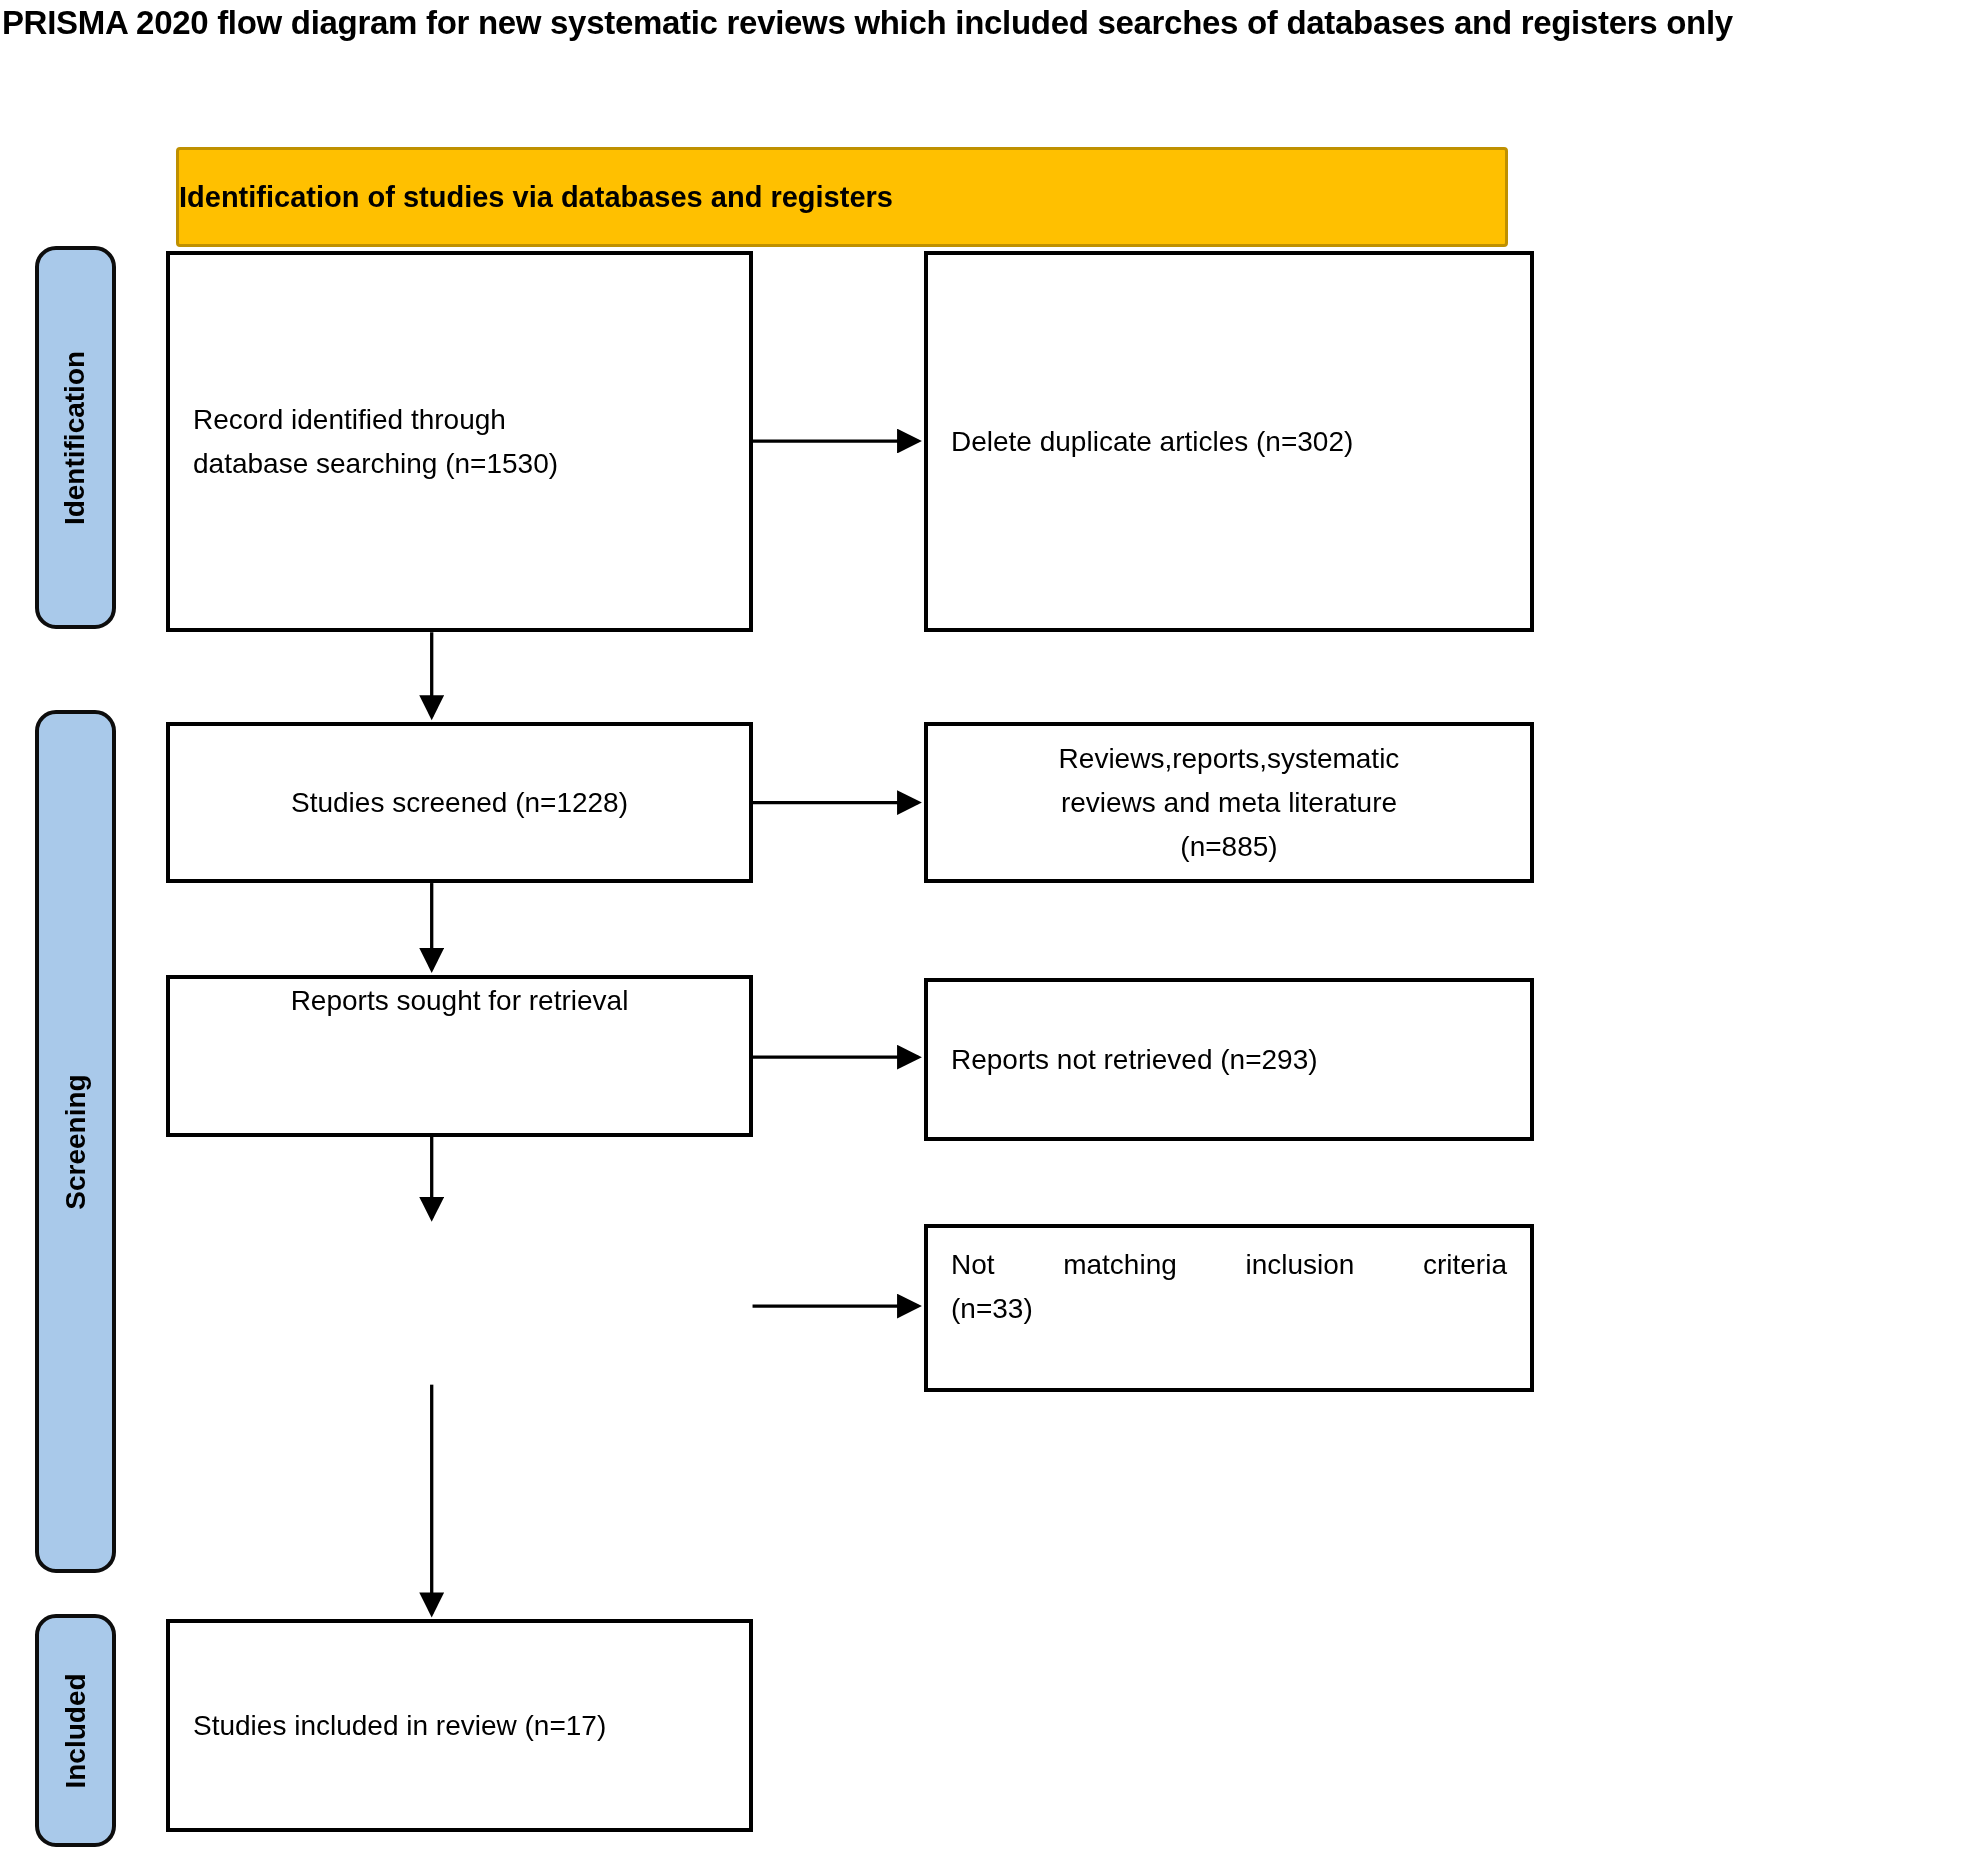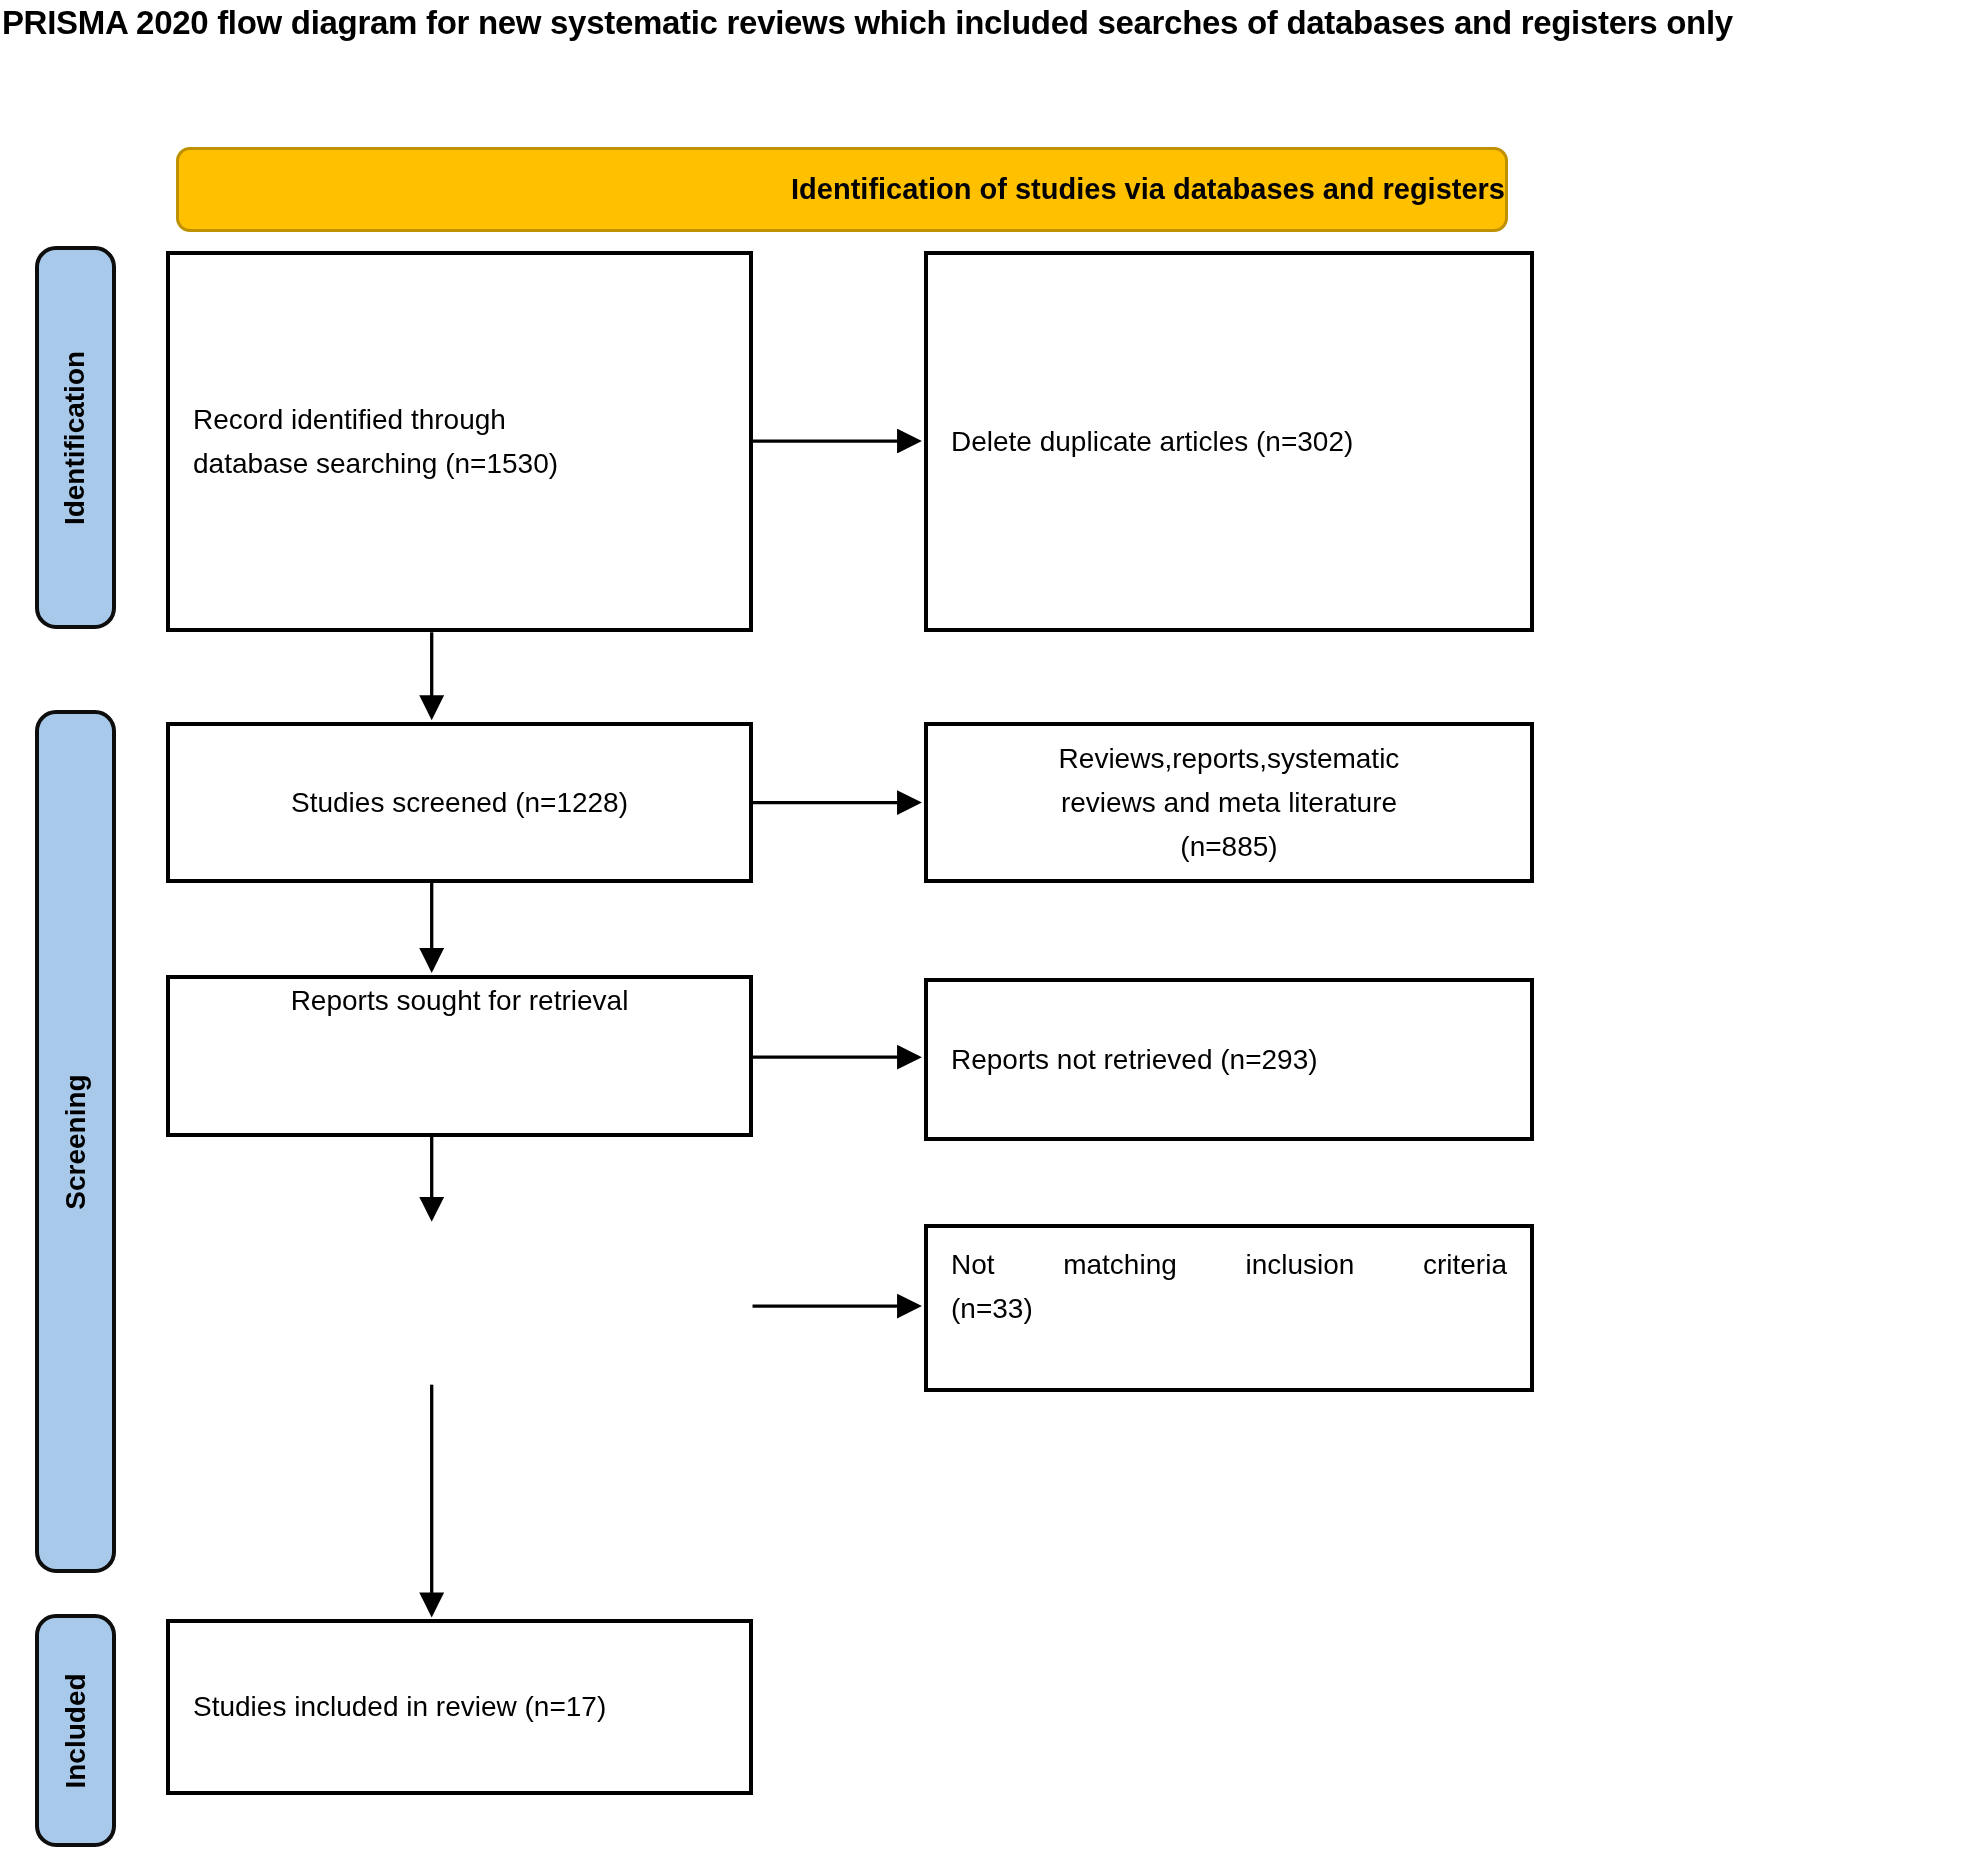--- a/index.html
+++ b/index.html
@@ -21,26 +21,26 @@
     letter-spacing: -0.3px;
     white-space: nowrap;
     text-align: right;
   }
   .arrows { position: absolute; left: 0; top: 0; }
   .arrow { stroke: var(--arrow, #000); stroke-width: 3.5; }
 
   .banner {
     position: absolute;
     left: 176px; top: 147px;
-    width: 1332px; height: 85px;
+    width: 1332px; height: 100px;
     box-sizing: border-box;
     background: var(--banner-bg, #FFC000);
     border: 3.8px solid var(--banner-border, #BF9000);
-    border-radius: 14px;
-    display: flex; align-items: center; justify-content: flex-end;
+    border-radius: 4px;
+    display: flex; align-items: center; justify-content: flex-start;
     font-size: 29px; font-weight: bold;
   }
 
   .stage {
     position: absolute;
     left: 35px; width: 81px;
     box-sizing: border-box;
     background: var(--stage-bg, #A9C9EA);
     border: 4.7px solid var(--stage-border, #0d0d0d);
     border-radius: 21px;
@@ -72,21 +72,21 @@
   .align-top { justify-content: flex-start; }
 
   .box-records    { top: 251px;  height: 381px; }
   .box-duplicates { top: 251px;  height: 381px; }
   .box-screened   { top: 722px;  height: 161px; }
   .box-reviews    { top: 722px;  height: 161px; }
   .box-sought     { top: 975px; height: 162px; }
   .box-notretr    { top: 978px; height: 163px; }
   .box-assessed   { top: 1224px; height: 161px; padding-top: 13.2px; }
   .box-notmatch   { top: 1224px; height: 168px; padding-top: 15px; }
-  .box-included   { top: 1619px; height: 176px; }
+  .box-included   { top: 1619px; height: 213px; }
 
   .justify-line { text-align: justify; text-align-last: justify; }
 </style>
 </head>
 <body>
 
 <div class="canvas">
 
   <h1 class="title">PRISMA 2020 flow diagram for new systematic reviews which included searches of databases and registers only</h1>
 

